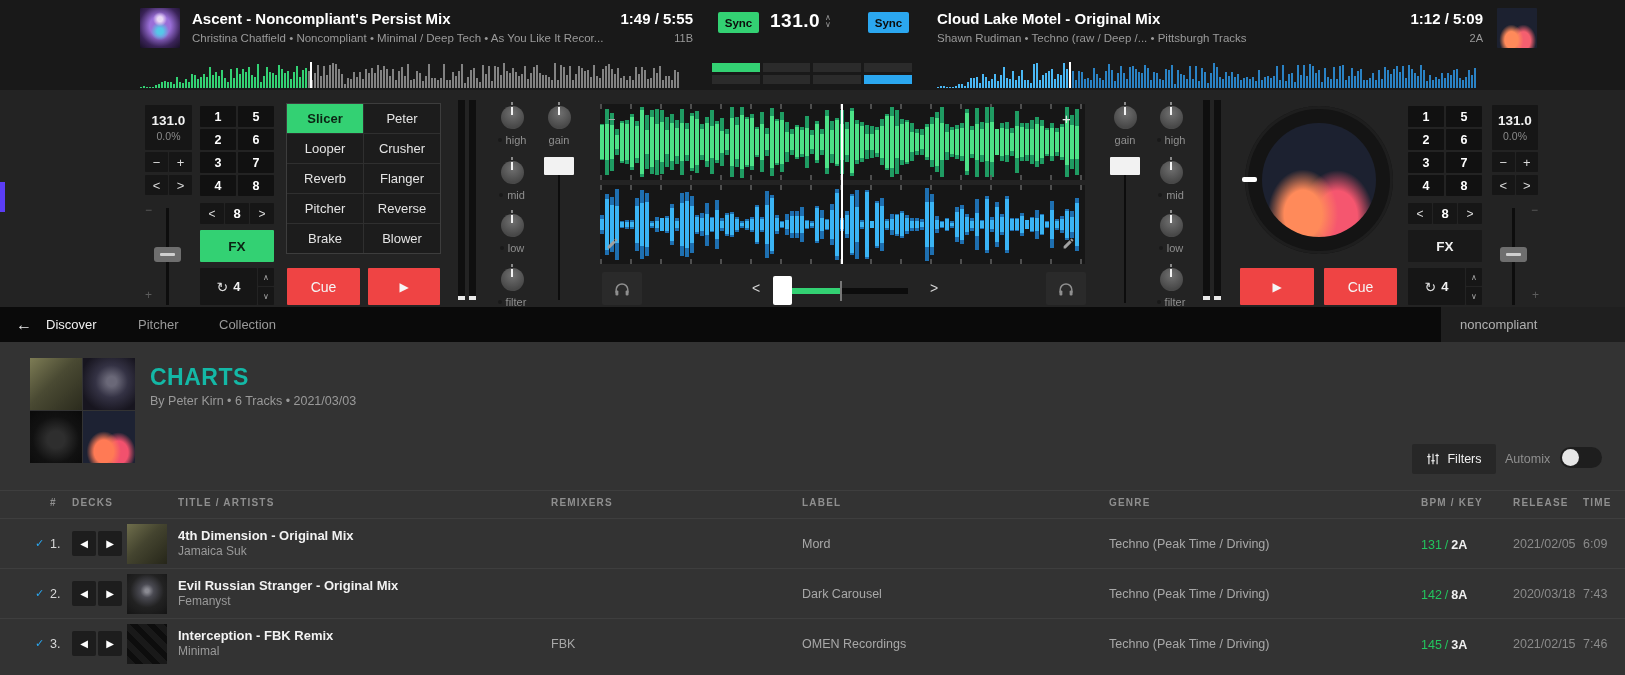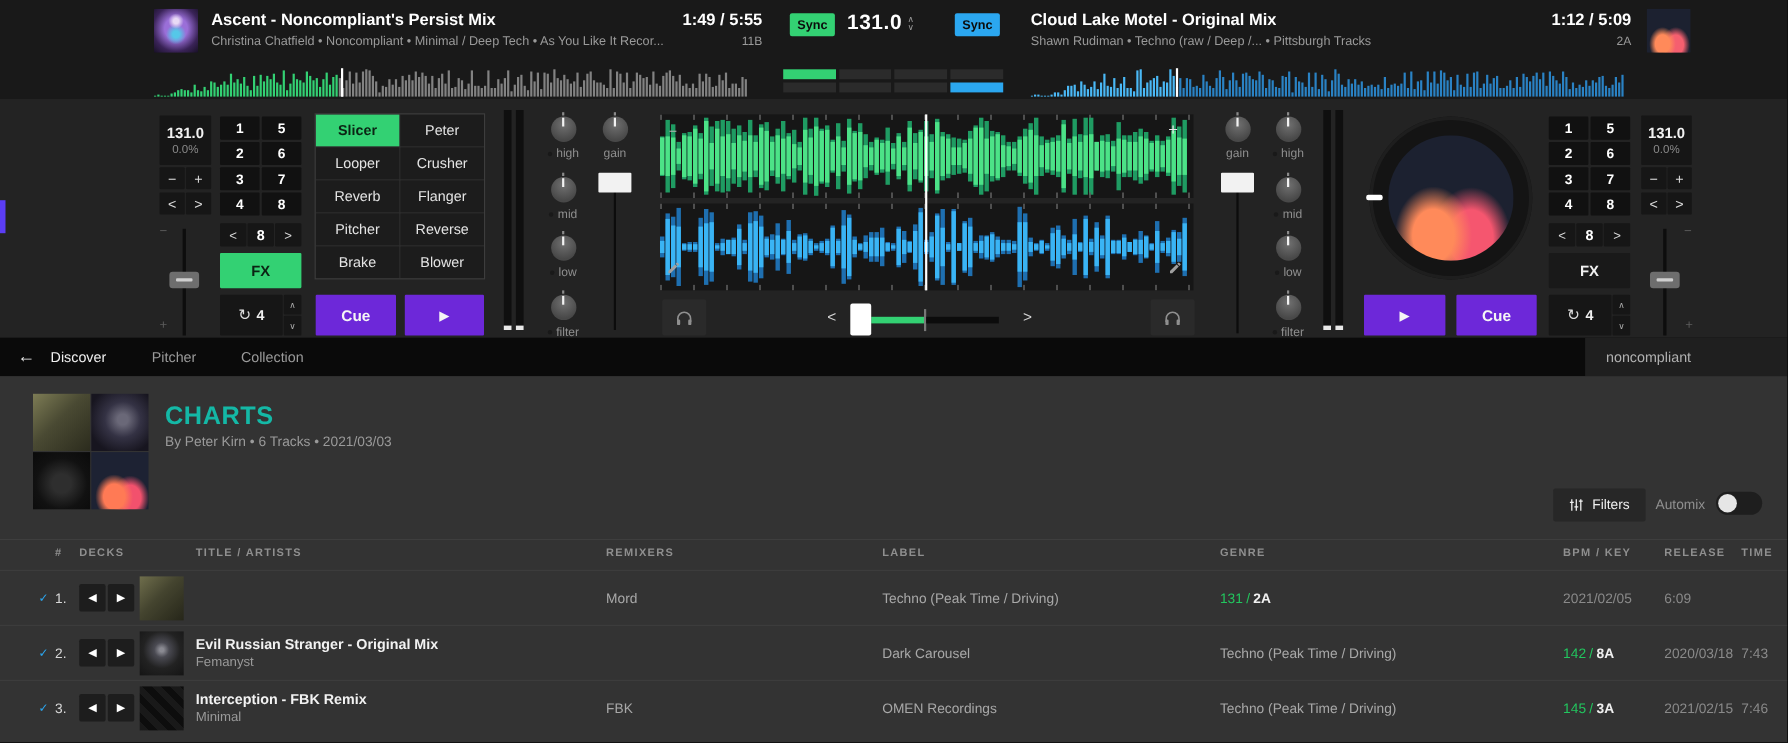--- a/index.html
+++ b/index.html
@@ -52,21 +52,21 @@
   .fxbtn{background:#191919;color:#f0f0f0;font-size:13.5px;font-weight:bold;display:flex;align-items:center;justify-content:center;border-radius:1px;}
   .fxbtn.on{background:#33d173;color:#0b2414;}
   .loopbox{display:flex;gap:1px;}
   .loopmain{flex:1;background:#161616;display:flex;align-items:center;justify-content:center;gap:5px;font-size:13px;color:#f0f0f0;font-weight:bold;border-radius:1px;}
   .loopmain .lic{font-weight:normal;font-size:14px;color:#ddd;}
   .loopcarets{width:16px;display:flex;flex-direction:column;gap:1px;}
   .loopcarets .tile{flex:1;font-size:8px;color:#aaa;background:#161616;}
   .fx-grid{display:grid;grid-template-columns:76px 76px;grid-auto-rows:29px;gap:1px;background:#2f2f2f;outline:1px solid #3d3d3d;}
   .fx-tile{background:#1c1c1c;color:#e4e4e4;font-size:13px;display:flex;align-items:center;justify-content:center;}
   .fx-tile.active{background:#33d173;color:#0b2414;font-weight:bold;}
-  .bigbtn{background:#6d28d9;color:#f5f5f5;font-size:14px;font-weight:bold;display:flex;align-items:center;justify-content:center;border-radius:1px;}
+  .bigbtn{background:#ef4444;color:#f5f5f5;font-size:14px;font-weight:normal;display:flex;align-items:center;justify-content:center;border-radius:1px;}
   .pitchtrack{position:absolute;width:3px;background:#0d0d0d;}
   .pitchhandle{position:absolute;width:27px;height:15px;background:#6e6e6e;border-radius:3px;display:flex;align-items:center;justify-content:center;}
   .pitchhandle b{display:block;width:15px;height:3px;background:#cfcfcf;border-radius:1px;}
   .pitchsign{position:absolute;font-size:12px;color:#5c5c5c;}
   .vu{position:absolute;display:flex;gap:4px;}
   .vu i{width:7px;height:100%;background:#0f0f0f;position:relative;}
   .vu i::after{content:"";position:absolute;left:0;bottom:0;width:100%;height:4px;background:#e8e8e8;}
   .knobwrap{position:absolute;width:44px;text-align:center;}
   .knob{width:23px;height:23px;border-radius:50%;background:radial-gradient(circle at 50% 32%,#707070,#484848 72%);position:relative;margin:0 auto;}
   .knob::before{content:"";position:absolute;left:50%;top:-4px;width:2px;height:3px;background:#8a8a8a;transform:translateX(-50%);}
@@ -1462,20 +1462,24 @@
         <div class="trow">
           <span class="chk">✓</span>
           <span class="rnum">1.</span>
           <span class="deckbtns">
             <span class="deckbtn">◀</span>
             <span class="deckbtn">▶</span>
           </span>
           <span>
               <span class="rart a1" style="display:block"></span>
             </span>
+          <span>
+            <div class="rtitle">4th Dimension - Original Mix</div>
+            <div class="rartist">Jamaica Suk</div>
+          </span>
           <span class="rcell"></span>
           <span class="rcell">Mord</span>
           <span class="rcell">Techno (Peak Time / Driving)</span>
           <span class="bpmkey">
             <span class="dim">131</span><span class="dim sep">/</span><span class="bright">2A</span>
           </span>
           <span class="rdim">2021/02/05</span>
           <span class="rdim">6:09</span>
         </div>
       </div>

